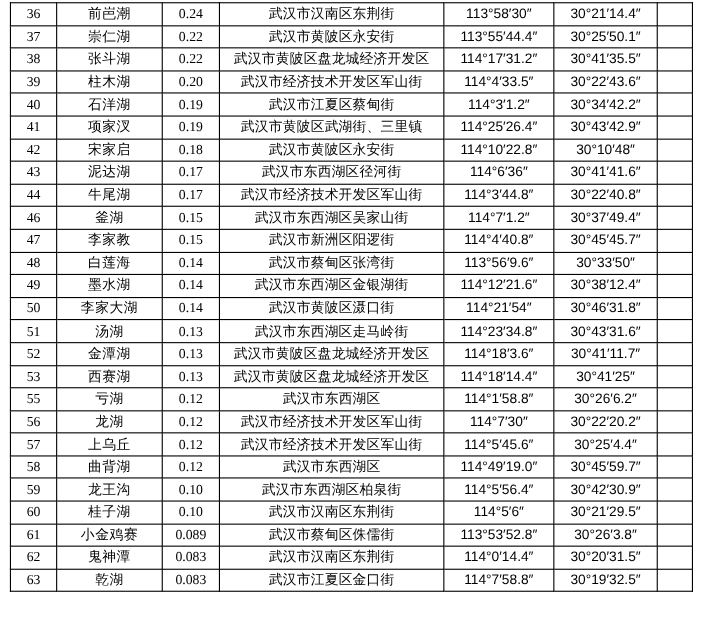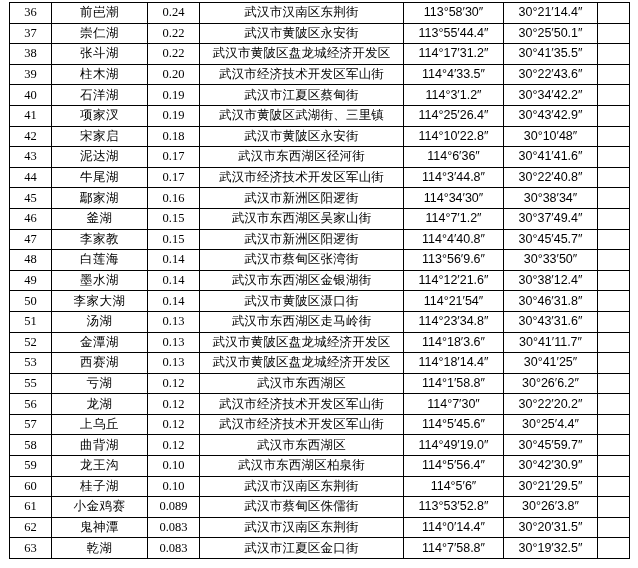--- a/index.html
+++ b/index.html
@@ -148,29 +148,20 @@
         <tr>
           <td class="cell-num">44</td>
           <td class="cell-name">牛尾湖</td>
           <td class="cell-area">0.17</td>
           <td class="cell-loc">武汉市经济技术开发区军山街</td>
           <td class="cell-coord">114°3′44.8″</td>
           <td class="cell-coord">30°22′40.8″</td>
           <td class="cell-extra"></td>
         </tr>
         <tr>
-          <td class="cell-num">45</td>
-          <td class="cell-name">鄢家湖</td>
-          <td class="cell-area">0.16</td>
-          <td class="cell-loc">武汉市新洲区阳逻街</td>
-          <td class="cell-coord">114°34′30″</td>
-          <td class="cell-coord">30°38′34″</td>
-          <td class="cell-extra"></td>
-        </tr>
-        <tr>
           <td class="cell-num">46</td>
           <td class="cell-name">釜湖</td>
           <td class="cell-area">0.15</td>
           <td class="cell-loc">武汉市东西湖区吴家山街</td>
           <td class="cell-coord">114°7′1.2″</td>
           <td class="cell-coord">30°37′49.4″</td>
           <td class="cell-extra"></td>
         </tr>
         <tr>
           <td class="cell-num">47</td>

